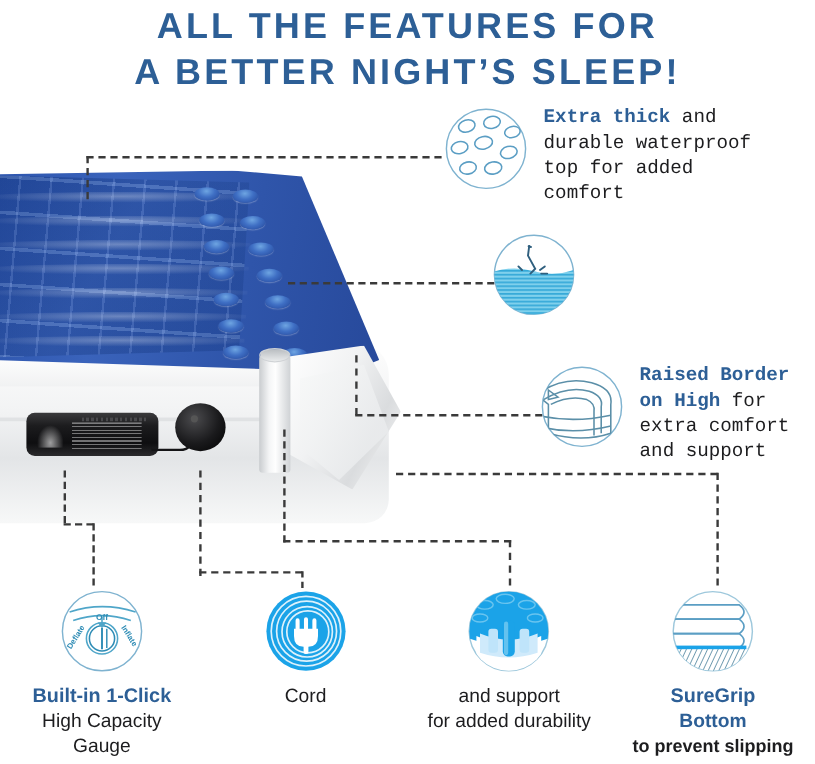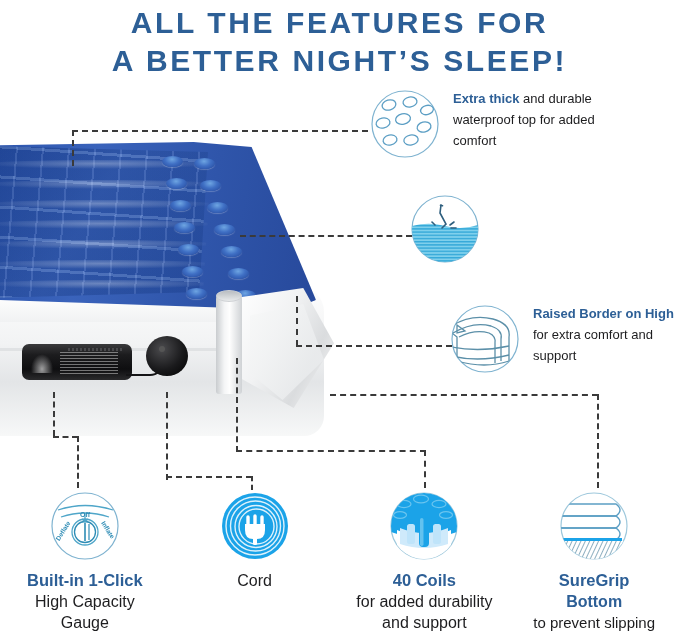--- a/index.html
+++ b/index.html
@@ -221,24 +221,25 @@
     align-items: flex-start;
   }
   .callout .icon-wrap {
     flex: 0 0 auto;
     width: 72px;
     height: 72px;
     position: relative;
   }
   .callout .co-text {
     margin-left: 12px;
-    font-size: 13px;
+    font-size: 16px;
     line-height: 21px;
     color: #1d1d1f;
     max-width: 186px;
+    font-family: Liberation Mono, monospace;
   }
   .callout .co-text .hl {
     color: #2d5f96;
     font-weight: bold;
   }
 
   #callout-extra-thick { left: 369px; top: 88px; }
   #callout-multilayer  { left: 409px; top: 193px; }
   #callout-raised      { left: 449px; top: 303px; }
 
@@ -268,21 +269,21 @@
   }
   .feature .f-sub {
     color: #1d1d1f;
     font-size: 16px;
     line-height: 21px;
   }
   .feature .f-sub.blue-bold {
     color: #2d5f96;
     font-weight: bold;
   }
-  #feature-suregrip .f-sub.small { font-size: 15px; }
+  #feature-suregrip .f-sub.small { font-size: 15px; font-weight: bold; }
 </style>
 </head>
 <body>
 
 <div id="title-block">
   <div class="title-line">ALL THE FEATURES FOR</div>
   <div class="title-line">A BETTER NIGHT’S SLEEP!</div>
 </div>
 
 <div id="product-photo">
@@ -488,23 +489,22 @@
           </g>
           <path d="M13 46 Q40 58 67 46 L67 76 L13 76 Z" fill="#ffffff"></path>
           <path d="M16 44 Q40 54 64 44 L64 60 Q40 68 16 60 Z" fill="#cfeafb"></path>
           <rect x="23" y="40" width="8" height="20" rx="2.5" fill="#bfe4fa"></rect>
           <rect x="49" y="40" width="8" height="20" rx="2.5" fill="#bfe4fa"></rect>
           <rect x="35" y="33" width="10" height="30" rx="4" fill="#1ba3e8"></rect>
           <rect x="36" y="34" width="3.5" height="28" rx="1.8" fill="#63c2ef"></rect>
         </g>
       </svg>
     </div>
-    <div class="f-title">40 Coils</div>
+    <div class="f-sub">and support</div>
     <div class="f-sub">for added durability</div>
-    <div class="f-sub">and support</div>
   </div>
 
   <div class="feature" id="feature-suregrip">
     <div class="f-icon">
       <svg viewBox="0 0 80 80" width="80" height="80">
         <defs>
           <clipPath id="clipGrip">
               <circle cx="40" cy="42" r="33"></circle>
             </clipPath>
           <pattern id="hatch" width="4" height="4" patternUnits="userSpaceOnUse" patternTransform="rotate(25)">

